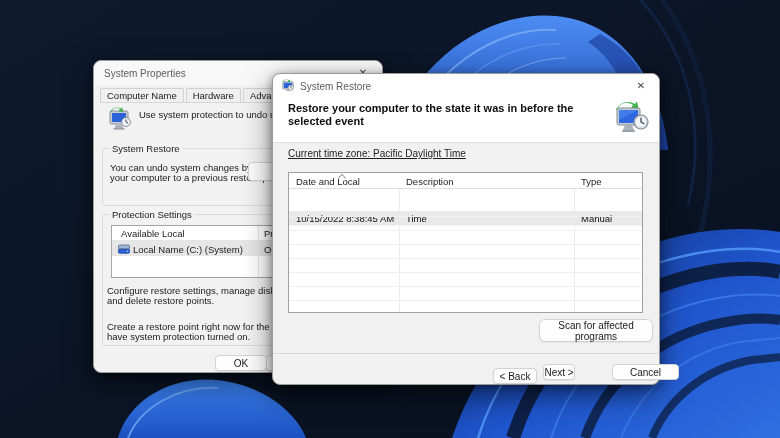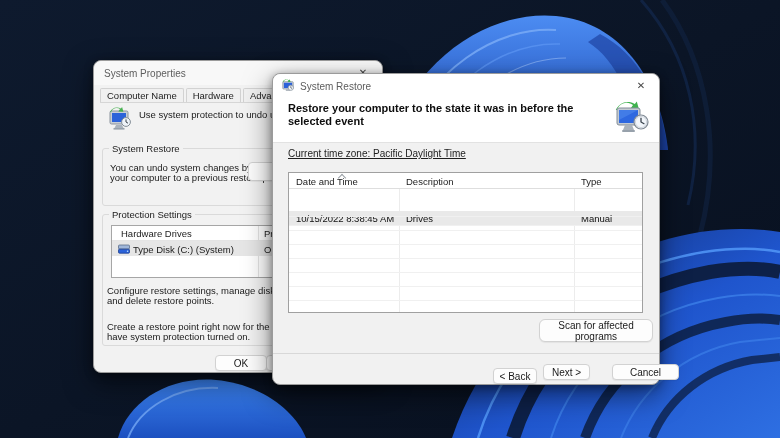--- a/index.html
+++ b/index.html
@@ -187,33 +187,33 @@
     <div class="small-text" style="left:7px;top:14px;">You can undo system changes by reverting</div>
     <div class="small-text" style="left:7px;top:24px;">your computer to a previous restore point.</div>
     <div class="btn partial-btn" style="left:145px;top:13px;width:120px;height:19px;"></div>
   </div>
 
   <div class="groupbox" style="left:8px;top:153px;width:274px;height:132px;">
     <span class="gb-label">Protection Settings</span>
 
     <div class="listbox" style="left:8px;top:10px;width:258px;height:53px;">
       <div class="lhead">
-        <span class="hcell" style="left:9px;">Hardware Drives</span>
+        <span class="hcell" style="left:9px;">Available Local</span>
         <span class="hcell" style="left:152px;">Protection</span>
       </div>
       <div class="vline" style="left:146px;"></div>
       <div class="listrow selected" style="top:15px;">
         <span class="icon-wrap" style="left:6px;top:3px;">
           <svg width="12" height="10" viewBox="0 0 12 10">
             <rect x="0.5" y="1" width="11" height="4" rx="1" fill="#9fb6d9" stroke="#5d6f8a" stroke-width="0.8"></rect>
             <rect x="0.5" y="5.2" width="11" height="4" rx="1" fill="#2b62d9" stroke="#1d3f8f" stroke-width="0.8"></rect>
             <circle cx="9.6" cy="7.2" r="0.8" fill="#bfe3ff"></circle>
           </svg>
         </span>
-        <span class="cell" style="left:21px;">Type Disk (C:) (System)</span>
+        <span class="cell" style="left:21px;">Local Name (C:) (System)</span>
         <span class="cell" style="left:152px;">On</span>
       </div>
     </div>
 
     <div class="small-text" style="left:4px;top:71px;">Configure restore settings, manage disk space,</div>
     <div class="small-text" style="left:4px;top:81px;">and delete restore points.</div>
     <div class="small-text" style="left:4px;top:107px;">Create a restore point right now for the drives that</div>
     <div class="small-text" style="left:4px;top:117px;">have system protection turned on.</div>
   </div>
 
@@ -254,39 +254,39 @@
     </span>
   </div>
 
   <div class="sr-timezone">Current time zone: Pacific Daylight Time</div>
 
   <div class="sr-table">
     <div class="colline" style="left:110px;"></div>
     <div class="colline" style="left:285px;"></div>
     <div class="thead">
       <span class="sort-chevron"></span>
-      <span class="thcell" style="left:7px;">Date and Time</span>
+      <span class="thcell" style="left:7px;">Date and Local</span>
       <span class="thcell" style="left:117px;">Description</span>
       <span class="thcell" style="left:292px;">Type</span>
     </div>
     <div class="trow selected" style="top:15px;margin-top:23px;">
       <span class="tcell" style="left:7px;">10/15/2022 8:38:45 AM</span>
-      <span class="tcell" style="left:117px;">Drives</span>
+      <span class="tcell" style="left:117px;">Time</span>
       <span class="tcell" style="left:292px;">Manual</span>
     </div>
     <div class="trow" style="top:29px;"></div>
     <div class="trow" style="top:43px;"></div>
     <div class="trow" style="top:57px;"></div>
     <div class="trow" style="top:71px;"></div>
     <div class="trow" style="top:85px;"></div>
     <div class="trow" style="top:99px;"></div>
     <div class="trow" style="top:113px;"></div>
     <div class="trow" style="top:127px;"></div>
   </div>
 
   <div class="btn" style="left:266px;top:245px;width:114px;height:23px;border-radius:6px;">Scan for affected programs</div>
 
   <div class="footer-sep"></div>
 
   <div class="btn" style="left:220px;top:294px;width:44px;height:16px;">&lt; Back</div>
-  <div class="btn" style="left:270px;top:290px;width:47px;height:16px;">Next &gt;</div>
+  <div class="btn" style="left:270px;top:290px;width:32px;height:16px;">Next &gt;</div>
   <div class="btn" style="left:339px;top:290px;width:67px;height:16px;">Cancel</div>
 </div>
 
 </body></html>

